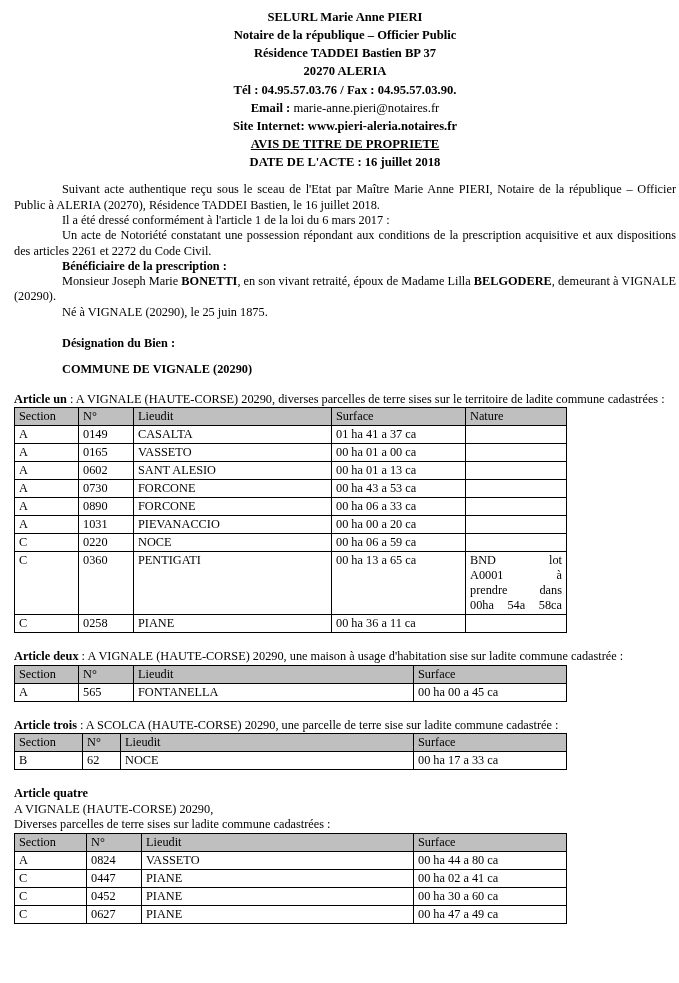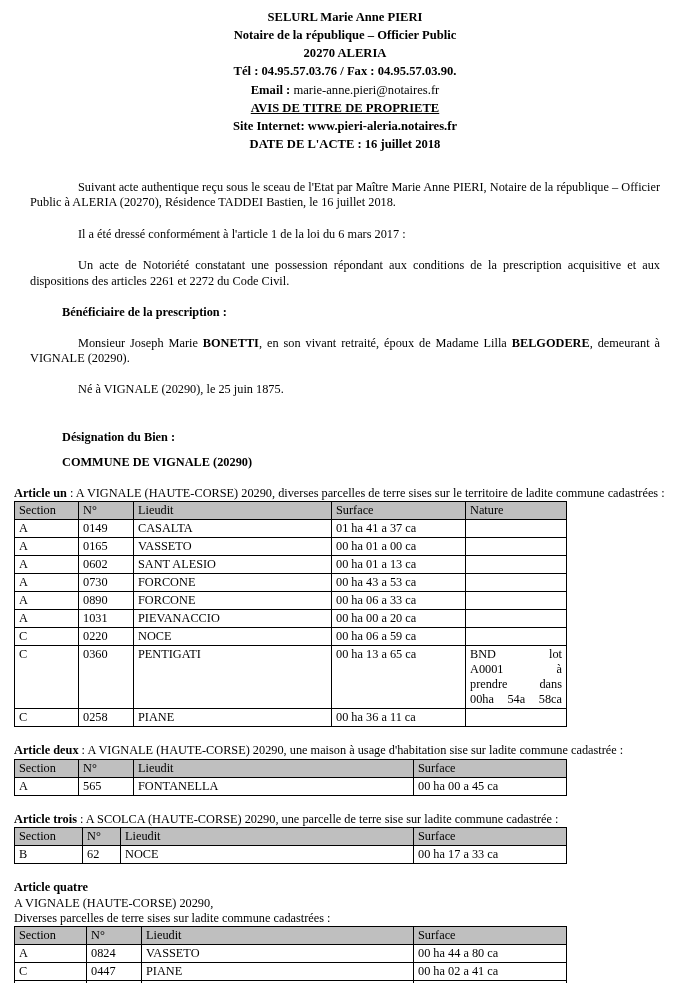--- a/index.html
+++ b/index.html
@@ -36,21 +36,21 @@
     font-weight: normal;
     text-align: right;
   }
   .letterhead .underline {
     text-decoration: underline;
   }
 
   
   .para {
     text-align: justify;
-    margin: 16px;
+    margin: 0;
     line-height: 1.255;
     font-family: Liberation Serif, serif;
   }
   .para.indent { text-indent: 48px; }
   .spacer-md { height: 11px; }
   .spacer-lg { height: 16px; }
   b, .b { font-weight: bold; }
 
   .heading-indent {
     margin: 0;
@@ -100,25 +100,26 @@
   .t4 { width: 552px; }
 </style>
 </head>
 <body>
 
 <div class="page">
 
   <div class="letterhead">
     <div class="line">SELURL Marie Anne PIERI</div>
     <div class="line">Notaire de la république – Officier Public</div>
+    <div class="line">Résidence TADDEI Bastien BP 37</div>
     <div class="line">20270 ALERIA</div>
     <div class="line">Tél : 04.95.57.03.76 / Fax : 04.95.57.03.90.</div>
     <div class="line"><span>Email : </span><span class="email-addr">marie-anne.pieri@notaires.fr</span></div>
+    <div class="line">Site Internet: www.pieri-aleria.notaires.fr</div>
     <div class="line underline">AVIS DE TITRE DE PROPRIETE</div>
-    <div class="line">Site Internet: www.pieri-aleria.notaires.fr</div>
     <div class="line">DATE DE L'ACTE : 16 juillet 2018</div>
   </div>
 
   <div class="spacer-md"></div>
 
   <p class="para indent">Suivant acte authentique reçu sous le sceau de l'Etat par Maître Marie Anne PIERI, Notaire de la république – Officier Public à ALERIA (20270), Résidence TADDEI Bastien, le 16 juillet 2018.</p>
   <p class="para indent">Il a été dressé conformément à l'article 1 de la loi du 6 mars 2017 :</p>
   <p class="para indent"> Un acte de Notoriété constatant une possession répondant aux conditions de la prescription acquisitive et aux dispositions des articles 2261 et 2272 du Code Civil.</p>
 
   <p class="heading-indent">Bénéficiaire de la prescription :</p>

